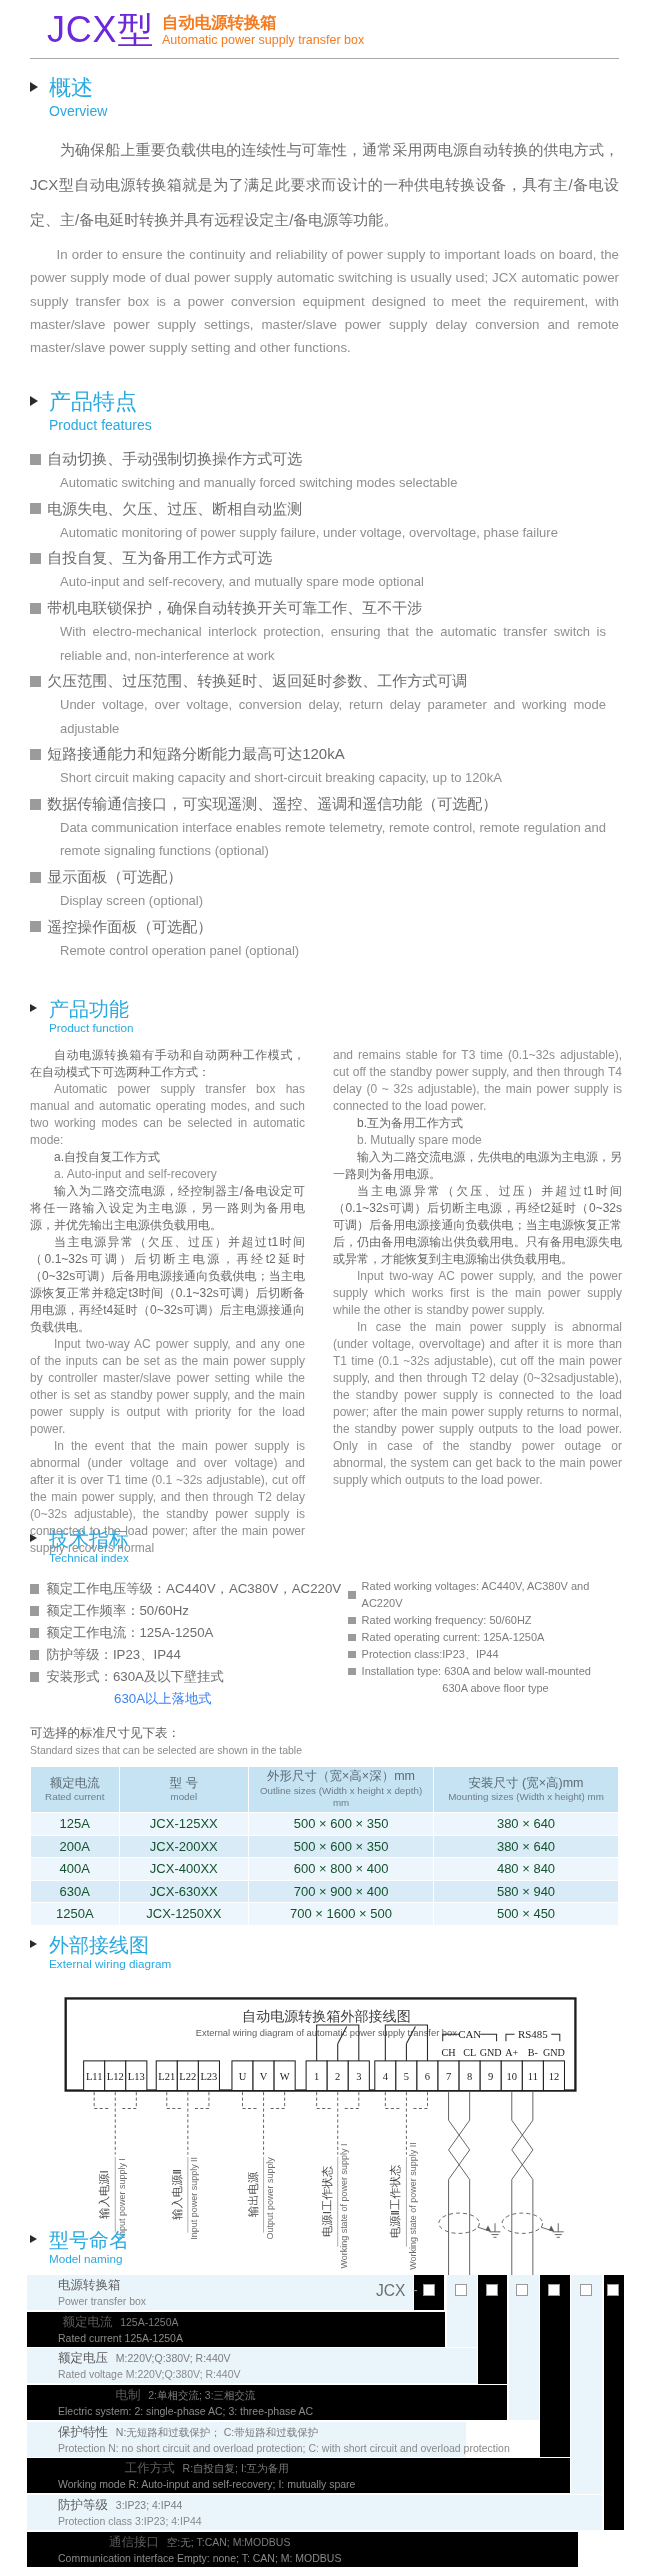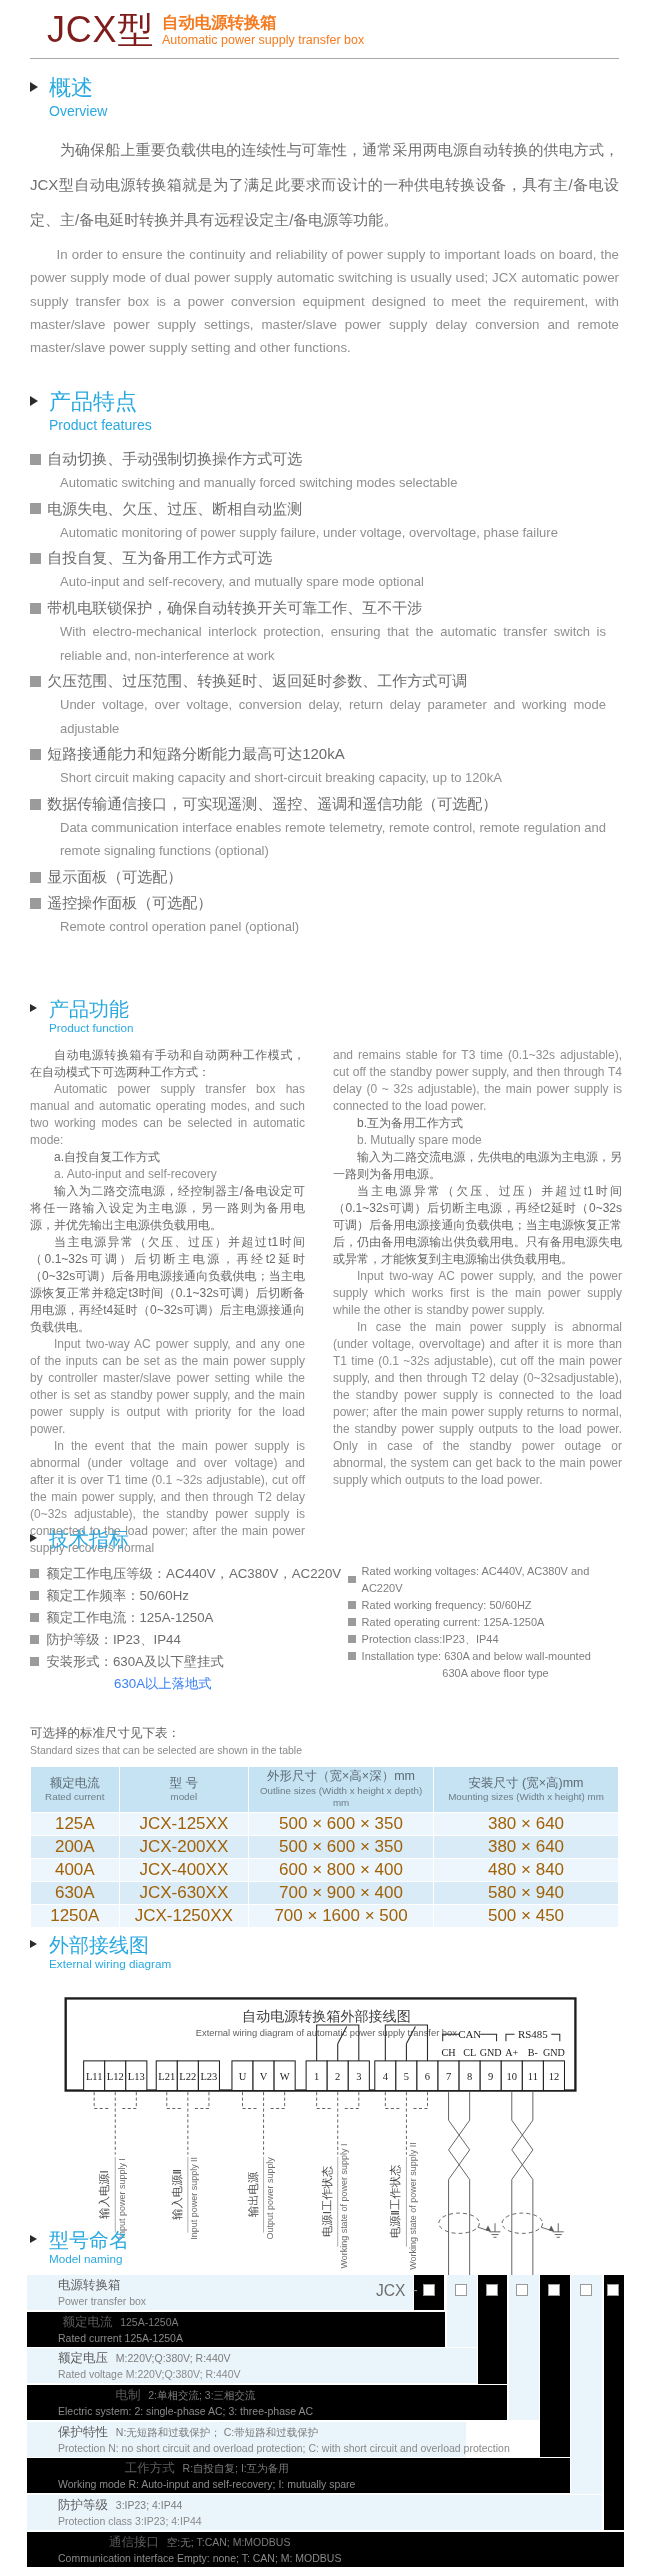--- a/index.html
+++ b/index.html
@@ -1,20 +1,20 @@
 <!DOCTYPE html>
 <html style="font-size:12.5px"><head>
 <meta charset="utf-8">
 <style>
   html,body{margin:0;padding:0;}
   body{width:648px;height:2576px;background:#fff;font-family:"Liberation Sans","DejaVu Sans",sans-serif;position:relative;overflow:hidden;}
 
   
   .hdr{position:absolute;top:9.4px;left:47px;display:flex;align-items:flex-start;}
-  .hdr-model{font-size:36px;color:#7f1d1d;line-height:41px;letter-spacing:0.8px;}
+  .hdr-model{font-size:36px;color:#6d28d9;line-height:41px;letter-spacing:0.8px;}
   .hdr-sub{margin-left:7.8px;margin-top:2.3px;}
   .hdr-cn{font-size:16.4px;font-weight:bold;color:#f47b20;line-height:20px;}
   .hdr-en{font-size:12.5px;color:#f47b20;line-height:17px;}
   .rule{position:absolute;top:58px;left:30px;width:589px;border-top:0.8px solid #a8a8a8;}
 
   
   .sec-head{position:relative;padding-left:19px;}
   .tri{position:absolute;left:0;top:7px;width:0;height:0;border-left:8.6px solid #2b2b2b;border-top:5.5px solid transparent;border-bottom:5.5px solid transparent;}
   .tri.sm{border-left-width:7px;border-top-width:4.7px;border-bottom-width:4.7px;top:5.5px;}
   .h-cn{font-size:22px;color:#2aa9e0;line-height:26.5px;}
@@ -59,21 +59,21 @@
   .ti-r .ti-cont{margin-left:94px;font-size:11px;line-height:17px;color:#7d7d7d;}
 
   
   .note{position:absolute;top:1724px;left:30px;}
   .note-cn{font-size:12.5px;color:#5e5e5e;line-height:19px;}
   .note-en{font-size:10.5px;color:#8a8a8a;line-height:15.6px;}
   table.sz{position:absolute;top:1766px;left:30px;width:589px;border-collapse:separate;border-spacing:1.6px;background:#fff;}
   table.sz th{background:#c6e3f4;font-weight:normal;padding:2.3px 1.6px;}
   table.sz th .th-cn{font-size:12.5px;color:#5d6b74;line-height:15.6px;}
   table.sz th .th-en{font-size:9.8px;color:#6f7d86;line-height:12.5px;}
-  table.sz td{height:19.5px;text-align:center;font-size:17px;color:#a16207;}
+  table.sz td{height:19.5px;text-align:center;font-size:13px;color:#14532d;}
   table.sz tr.odd td{background:#edf6fc;}
   table.sz tr.even td{background:#d9ebf7;}
   .c1{width:15%;} .c2{width:22%;} .c3{width:31.5%;} .c4{width:31.5%;}
 
   
   .wd-head{position:absolute;top:1934px;left:30px;}
   .wd-svg{position:absolute;top:1989px;left:61px;}
   text.cnj{font-size:18px;fill:#3c3c3c;}
   text.enj{font-size:12px;fill:#5f5f5f;}
   text.term{font-family:"Liberation Serif","DejaVu Serif",serif;font-size:13.5px;fill:#222;}
@@ -82,21 +82,21 @@
   text.glab-cn{font-size:14.5px;fill:#4a4a4a;}
   text.glab-en{font-size:11.5px;fill:#6d6d6d;}
 
   
   .nm-head{position:absolute;top:2229px;left:30px;}
   .nm{position:absolute;top:2275px;left:27px;width:597px;height:301px;}
   .nrow{position:absolute;left:0;height:35px;}
   .ncol{position:absolute;top:0;}
   .bgb{background:#e9f4fb;} .bgg{background:#000000;text-align:center;}
   .nr1{top:0;width:386px;} .nr2{top:37px;width:418px;} .nr3{top:73px;width:450px;} .nr4{top:110px;width:480px;}
-  .nr5{top:147px;width:439px;} .nr6{top:183px;width:543px;} .nr7{top:220px;width:575px;} .nr8{top:257px;width:597px;}
+  .nr5{top:147px;width:439px;} .nr6{top:183px;width:543px;} .nr7{top:220px;width:575px;} .nr8{top:257px;width:551px;}
   .nc2{left:387px;width:30px;height:35px;} .nc3{left:420px;width:30px;height:72px;} .nc4{left:451px;width:29px;height:109px;}
   .nc5{left:482px;width:30px;height:145px;} .nc6{left:513px;width:30px;height:182px;} .nc7{left:544px;width:31px;height:219px;}
   .nc8{left:577px;width:20px;height:255px;}
   .nlab{position:absolute;left:31px;top:2.3px;white-space:nowrap;}
   .nlab .l1{font-size:12.5px;color:#5c5c5c;line-height:16.4px;}
   .nlab .l1 .val{font-size:10.5px;color:#7c7c7c;margin-left:7.8px;}
   .nlab .l2{font-size:10.5px;color:#8a8a8a;line-height:15px;}
   .nm-prefix{position:absolute;left:349px;top:7px;font-size:15.6px;color:#6f6f6f;}
   .nm-dash{position:absolute;left:386px;top:7px;font-size:14px;color:#8a8a8a;}
   .nbox{position:absolute;top:9.4px;width:10px;height:10px;border:1.2px solid #9a9a9a;background:#fff;}
@@ -178,20 +178,21 @@
           <span class="sq"></span>
           <span>数据传输通信接口，可实现遥测、遥控、遥调和遥信功能（可选配）</span>
         </div>
       <div class="ft-en">Data communication interface enables remote telemetry, remote control, remote regulation and remote signaling functions (optional)</div>
     </div>
     <div class="ft-item">
       <div class="ft-cn">
           <span class="sq"></span>
           <span>显示面板（可选配）</span>
         </div>
+      <div class="ft-en">Display screen (optional)</div>
     </div>
     <div class="ft-item">
       <div class="ft-cn">
           <span class="sq"></span>
           <span>遥控操作面板（可选配）</span>
         </div>
       <div class="ft-en">Remote control operation panel (optional)</div>
     </div>
   </div>
 </div>
@@ -222,20 +223,21 @@
       <p class="en">Input two-way AC power supply, and the power supply which works first is the main power supply while the other is standby power supply.</p>
       <p class="en">In case the main power supply is abnormal (under voltage, overvoltage) and after it is more than T1 time (0.1 ~32s adjustable), cut off the main power supply, and then through T2 delay (0~32sadjustable), the standby power supply is connected to the load power; after the main power supply returns to normal, the standby power supply outputs to the load power. Only in case of the standby power outage or abnormal, the system can get back to the main power supply which outputs to the load power.</p>
     </div>
   </div>
 </div>
 
 <div class="ti">
   <div class="sec-head small">
     <span class="tri sm"></span>
     <div class="h-cn">技术指标</div>
+    <div class="h-en">Technical index</div>
   </div>
   <div class="ti-cols">
     <div class="ti-l">
       <div class="ti-item">
           <span class="sq"></span>
           <span>额定工作电压等级：AC440V，AC380V，AC220V</span>
         </div>
       <div class="ti-item">
           <span class="sq"></span>
           <span>额定工作频率：50/60Hz</span>

